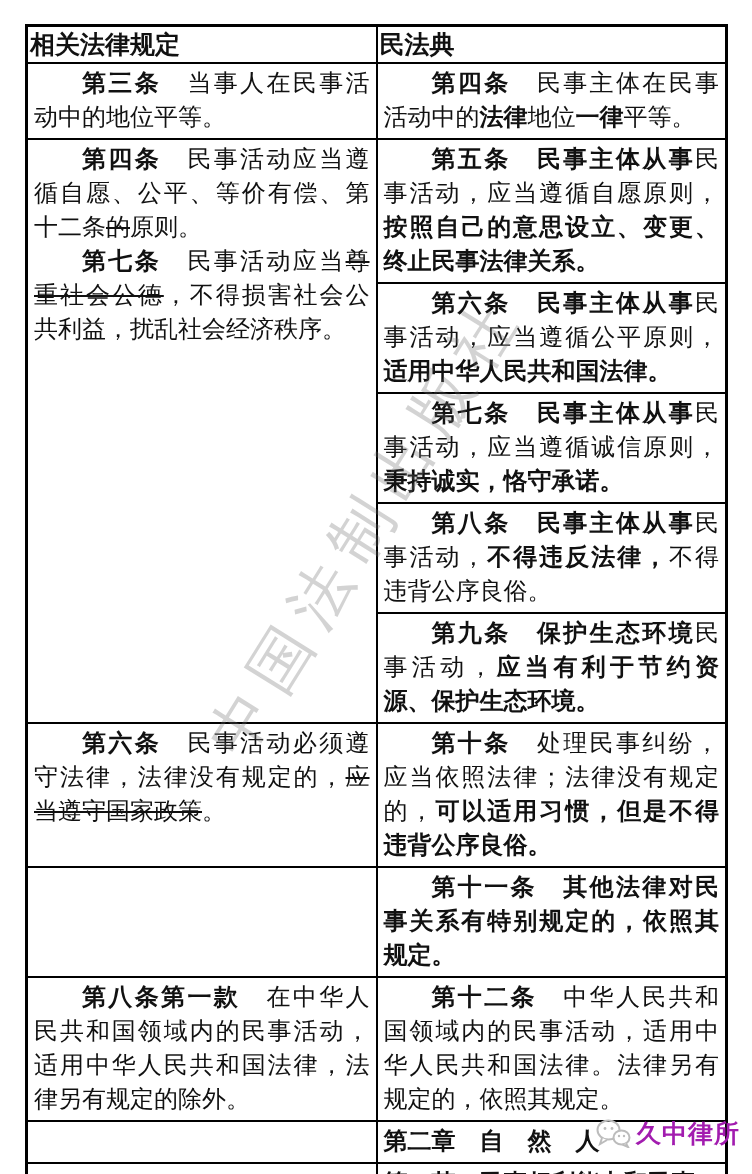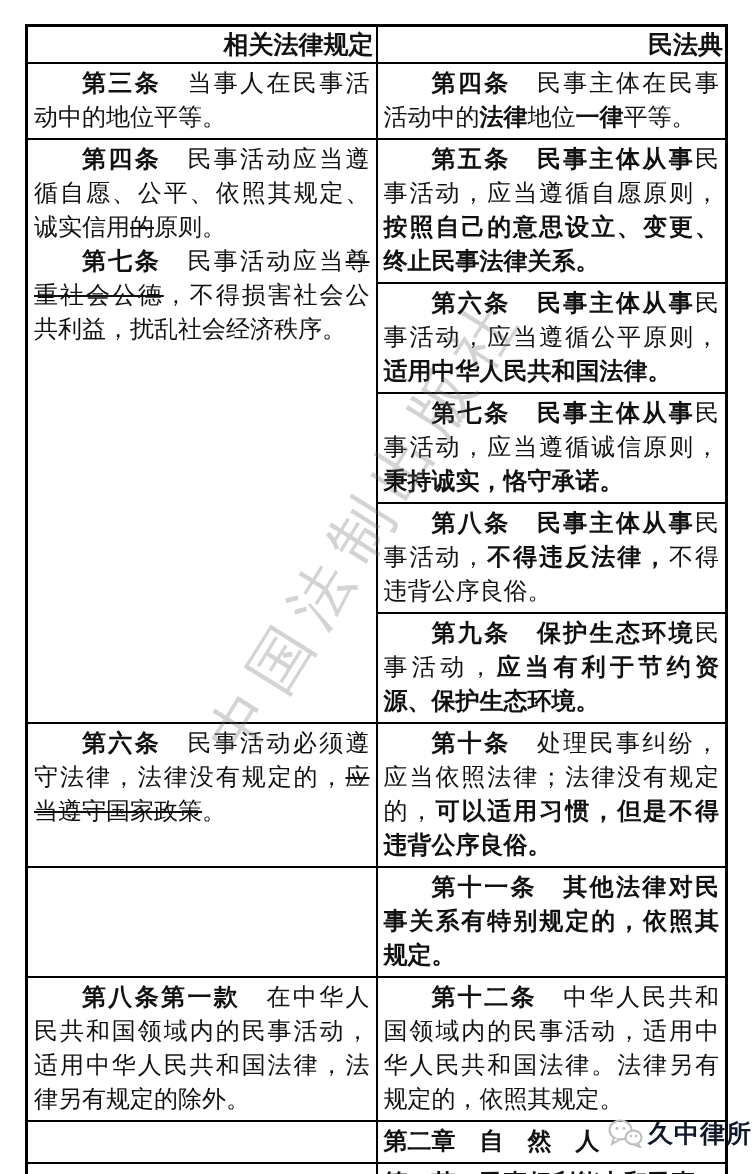--- a/index.html
+++ b/index.html
@@ -14,41 +14,41 @@
     border:3px solid #000;
   }
   table.cmp th, table.cmp td{
     border:2px solid #000;
     vertical-align:top;
     padding:2px 6px 4px 6px;
     font-size:24px;line-height:34px;
   }
   table.cmp th{
     font-family:"Liberation Sans","DejaVu Sans",sans-serif;
-    font-weight:bold;text-align:right;
+    font-weight:bold;text-align:left;
     font-size:25px;line-height:31px;padding:2px;
   }
   td .para{text-indent:2em;text-align:justify;word-break:break-all;}
   td.center{vertical-align:middle;}
   td.center .para{text-indent:0;text-align:left;}
   .run-b{font-weight:bold;font-family:Liberation Serif, serif;}
   .run-u{text-underline-offset:5px;text-decoration-thickness:1.5px;}
   .run-x{text-decoration:line-through;text-decoration-thickness:1.5px;}
   .wm-diagonal{
     position:absolute;left:365px;top:525px;
     transform:translate(-50%,-50%) rotate(-58deg);
     font-size:62px;letter-spacing:14px;white-space:nowrap;
     color:rgba(110,110,110,0.30);
     font-family:"Liberation Serif","DejaVu Serif",serif;
     pointer-events:none;z-index:6;
   }
   .brand{
-    position:absolute;right:0;top:1118px;
+    position:absolute;right:12px;top:1118px;
     display:flex;align-items:center;gap:5px;
-    color:#0f172a;z-index:6;
+    color:#a21caf;z-index:6;
   }
   .brand .label{
     font-family:"Liberation Sans","DejaVu Sans",sans-serif;
     font-weight:bold;font-size:25px;line-height:30px;letter-spacing:1px;
   }
   .brand svg{display:block;}
 </style>
 </head>
 <body>
 
@@ -65,21 +65,21 @@
         <tr>
           <td>
             <div class="para"><span class="run-b">第三条　</span><span class="run-u">当事人</span><span>在民事活动中的地位平等。</span></div>
           </td>
           <td>
             <div class="para"><span class="run-b">第四条　</span><span class="run-u">民事主体</span><span>在民事活动中的</span><span class="run-b">法律</span><span>地位</span><span class="run-b">一律</span><span>平等。</span></div>
           </td>
         </tr>
         <tr>
           <td rowspan="5">
-            <div class="para"><span class="run-b">第四条　</span><span>民事活动应当遵循</span><span class="run-u">自愿、公平、依照其规定、诚实信用</span><span class="run-x">的</span><span>原则。</span></div>
+            <div class="para"><span class="run-b">第四条　</span><span>民事活动应当遵循</span><span class="run-u">自愿、公平、等价有偿、第十二条</span><span class="run-x">的</span><span>原则。</span></div>
             <div class="para"><span class="run-b">第七条　</span><span>民事活动应当</span><span class="run-x">尊重社会公德</span><span>，不得</span><span class="run-u">损害社会公共利益，扰乱社会经济秩序</span><span>。</span></div>
           </td>
           <td>
             <div class="para"><span class="run-b">第五条　民事主体从事</span><span>民事活动，应当遵循自愿原则，</span><span class="run-b">按照自己的意思设立、变更、终止民事法律关系。</span></div>
           </td>
         </tr>
         <tr>
           <td>
             <div class="para"><span class="run-b">第六条　民事主体从事</span><span>民事活动，应当遵循公平原则，</span><span class="run-b">适用中华人民共和国法律。</span></div>
           </td>

